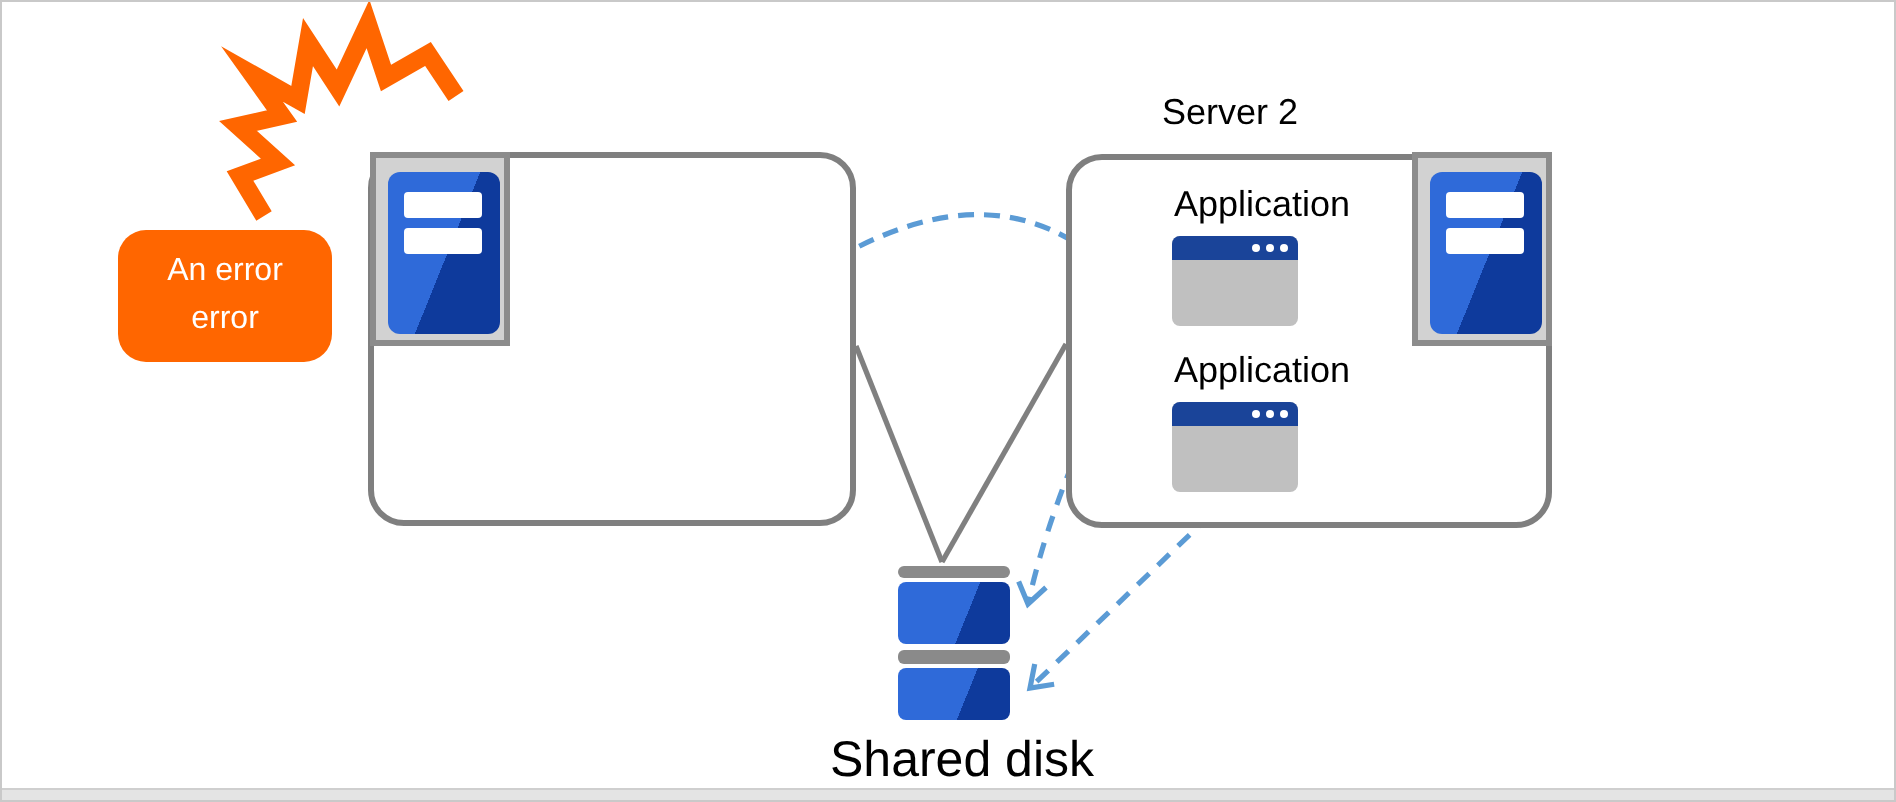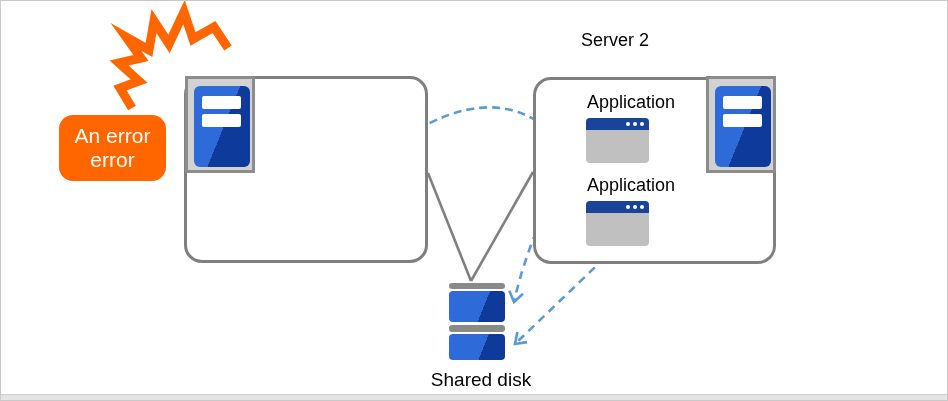--- a/index.html
+++ b/index.html
@@ -73,21 +73,21 @@
     position:absolute;left:0;width:56px;
     background:linear-gradient(112deg,#2f6ad9 60%,#0e3a9c 60%);
     border-radius:4px;
   }
   
   .callout{
     position:absolute;
     left:58px;top:114px;width:107px;height:66px;
     background:#ff6600;border-radius:14px;
     display:flex;flex-direction:column;align-items:center;justify-content:center;
-    color:#ffffff;font-size:21px;line-height:24px;
+    color:#ffffff;font-size:16px;line-height:24px;
   }
   
   .edge-strip{
     position:absolute;left:0;top:393px;width:946px;height:7px;
     background:#e4e4e4;border-top:1px solid #cfcfcf;box-sizing:border-box;
   }
 </style>
 </head>
 <body>
 
@@ -117,21 +117,21 @@
   </div>
 
   <div class="group-box" style="left:183px;top:75px;width:244px;height:187px;"></div>
   <div class="plate" style="left:184px;top:75px;">
     <div class="tower">
       <div class="bar b1"></div>
       <div class="bar b2"></div>
     </div>
   </div>
 
-  <div class="lbl center" style="left:524px;top:28px;width:180px;">Server 2</div>
+  <div class="lbl center" style="left:524px;top:44px;width:180px;">Server 2</div>
   <div class="group-box" style="left:532px;top:76px;width:243px;height:187px;"></div>
   <div class="plate" style="left:705px;top:75px;">
     <div class="tower">
       <div class="bar b1"></div>
       <div class="bar b2"></div>
     </div>
   </div>
 
 
   <div class="lbl" style="left:586px;top:90px;">Application</div>
@@ -151,17 +151,17 @@
       <span class="dot"></span>
     </div>
   </div>
 
   <div class="disk">
     <div class="dbar" style="top:0;height:6px;"></div>
     <div class="dblue" style="top:8px;height:31px;"></div>
     <div class="dbar" style="top:42px;height:7px;"></div>
     <div class="dblue" style="top:51px;height:26px;"></div>
   </div>
-  <div class="lbl center" style="left:396px;top:368px;width:168px;font-size:19px;">Shared disk</div>
+  <div class="lbl center" style="left:396px;top:368px;width:168px;font-size:25px;">Shared disk</div>
 
   <div class="edge-strip"></div>
 
 </div>
 
 </body></html>

